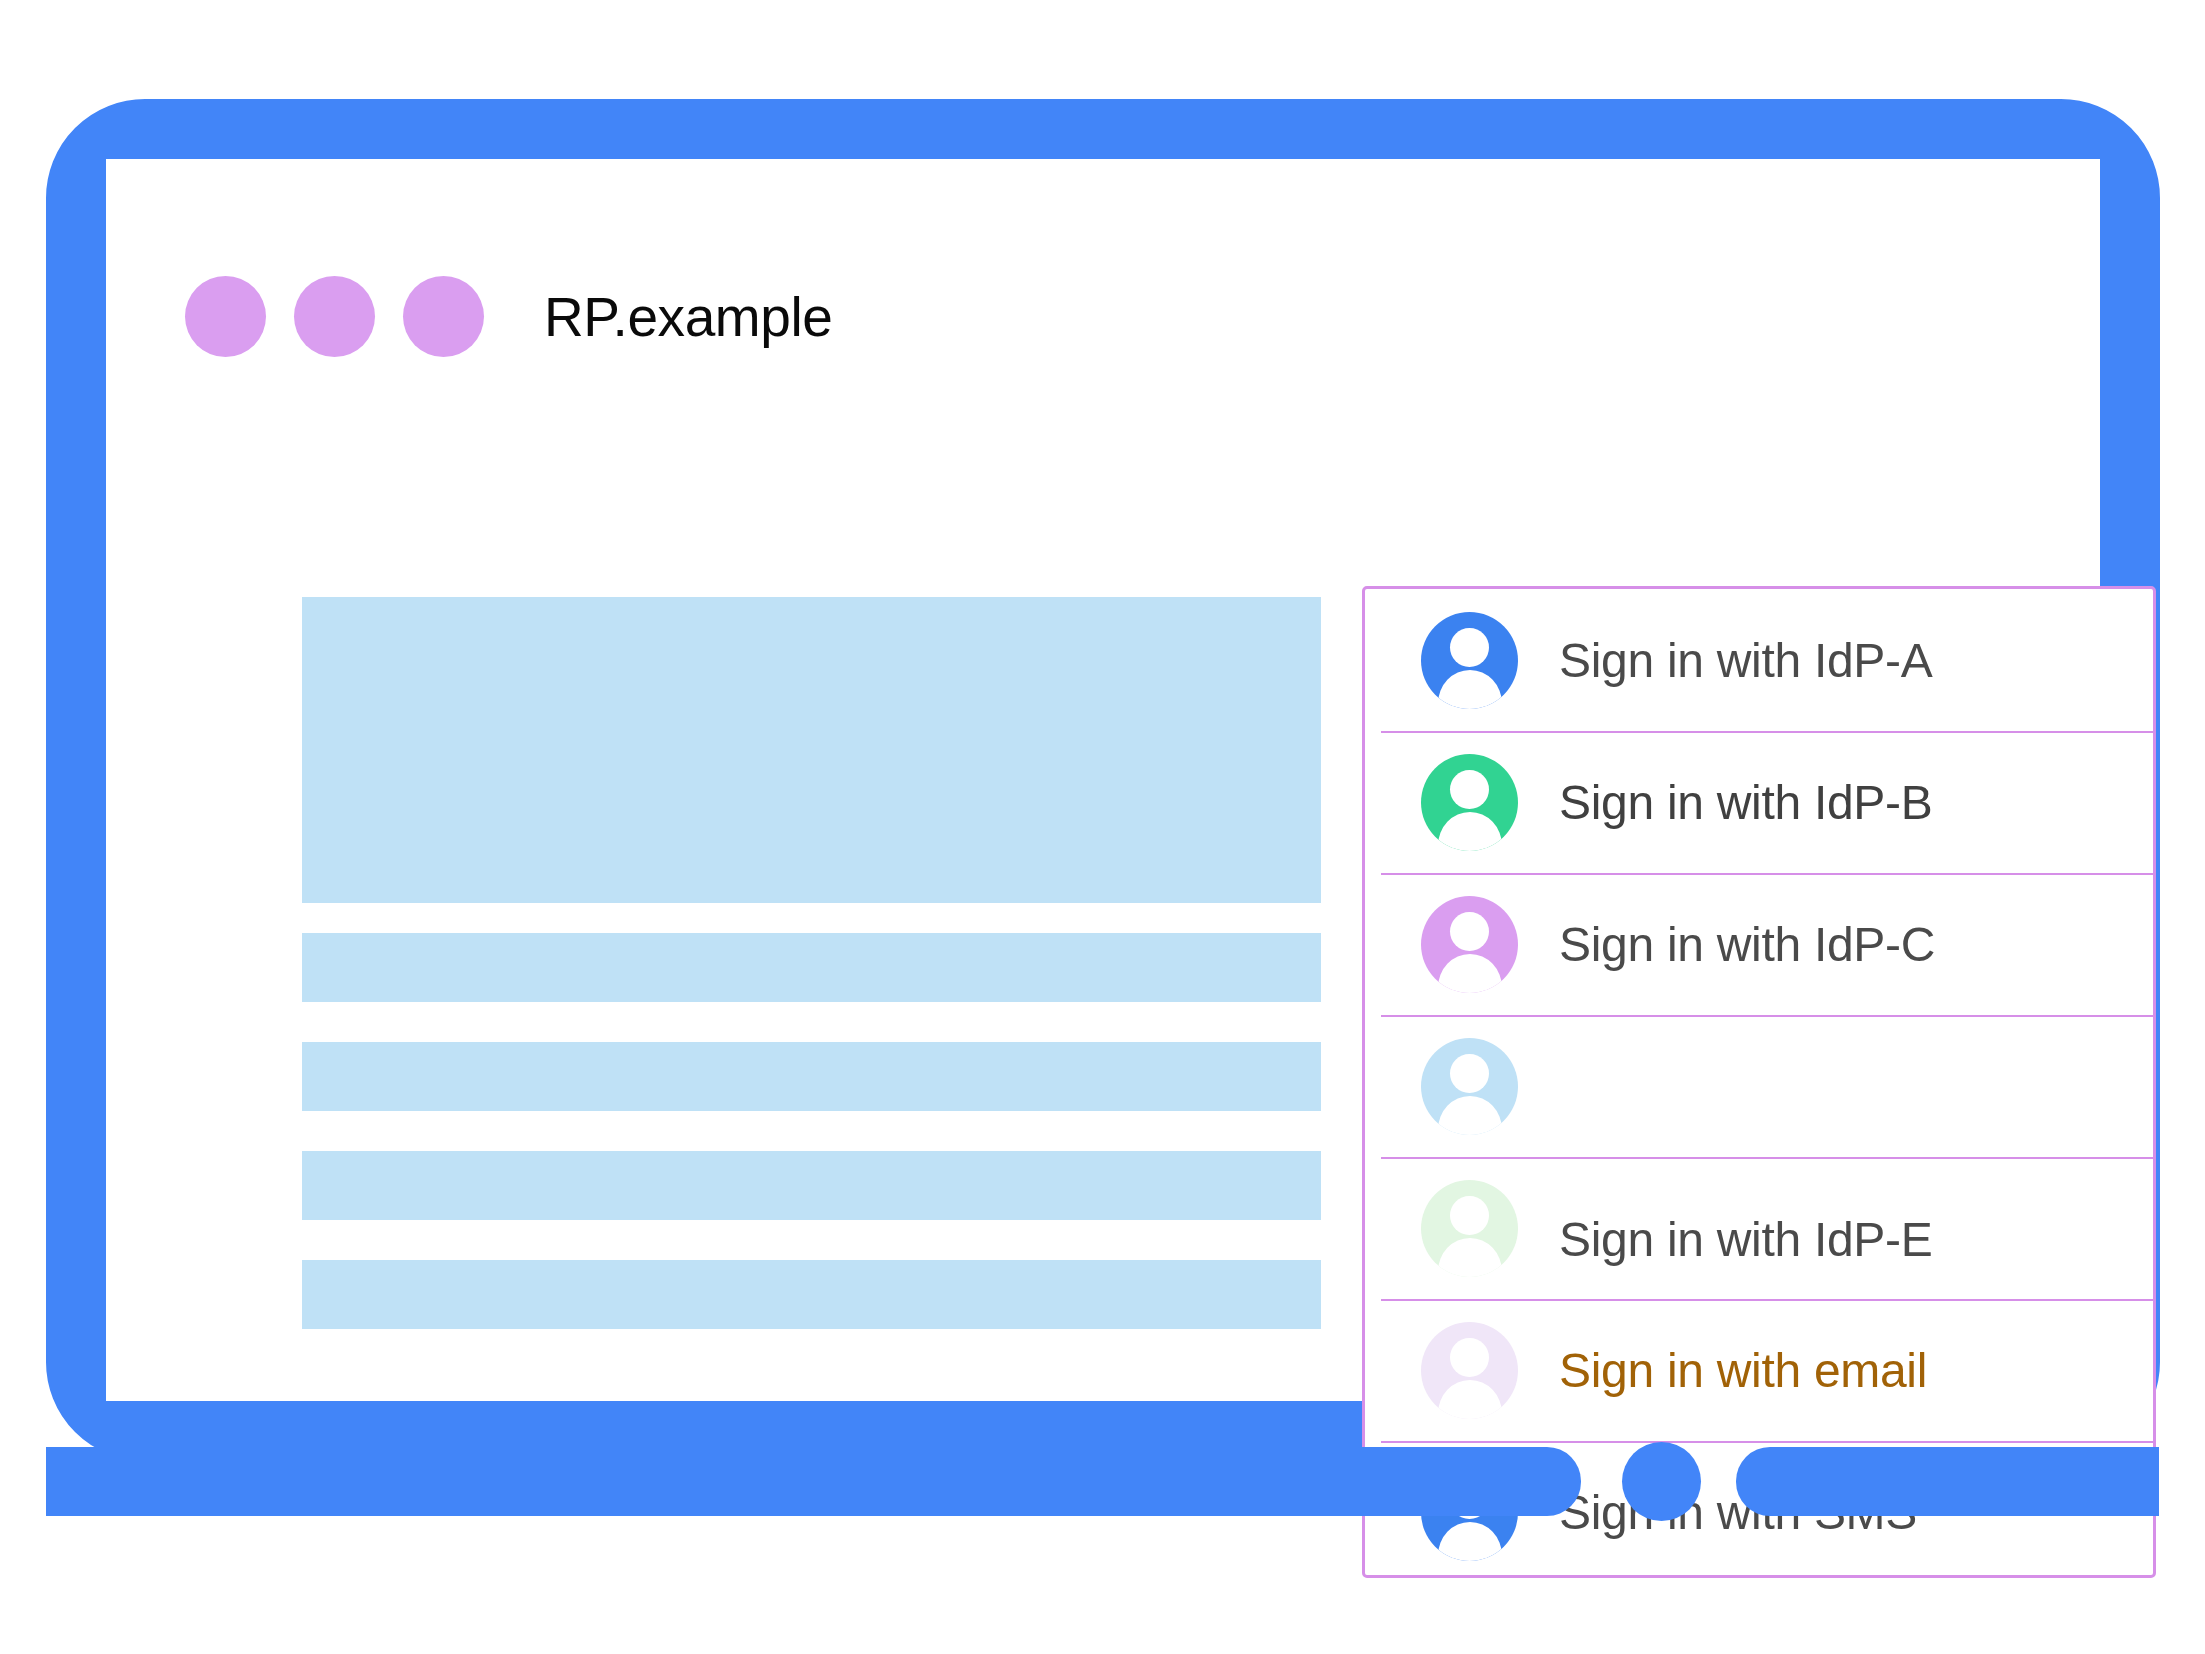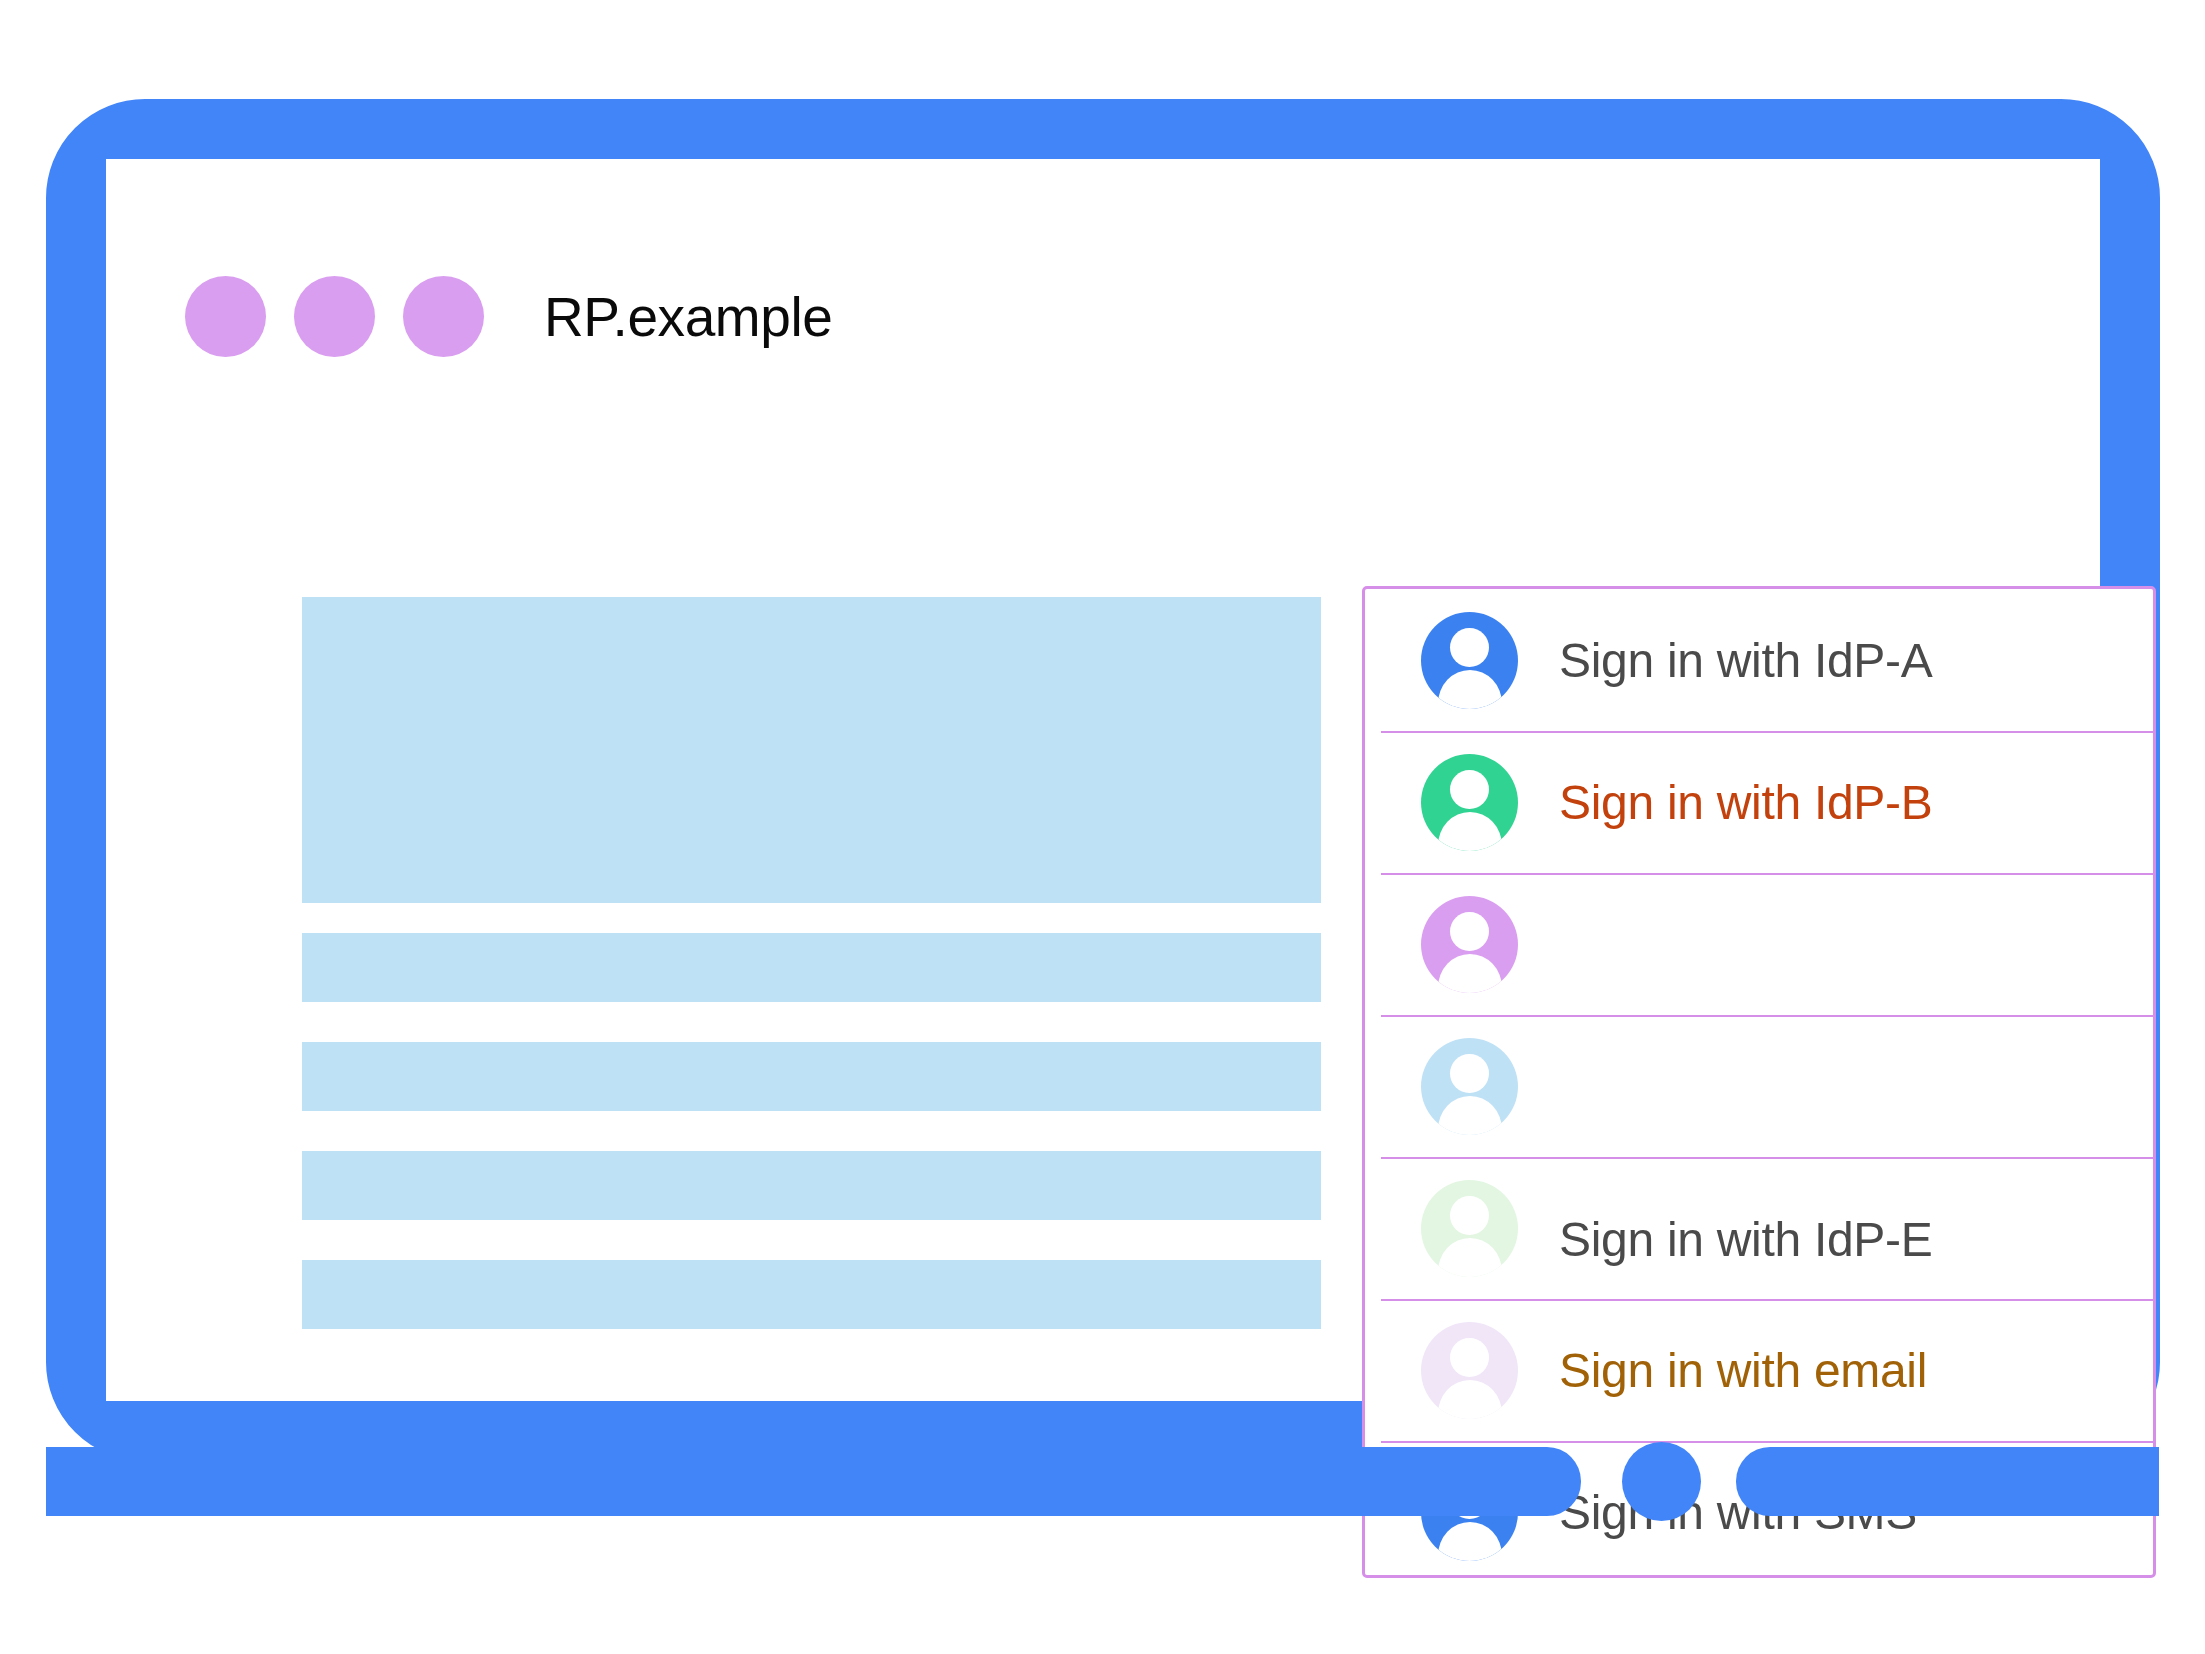--- a/index.html
+++ b/index.html
@@ -206,28 +206,29 @@
           <div class="body"></div>
       </div>
       <div class="signin-label" style="color: rgb(74, 74, 74);">Sign in with IdP-A</div>
     </div>
 
     <div class="signin-row" style="--divider: #D68FE8;">
       <div class="avatar" style="background: rgb(49, 211, 146);">
         <div class="head"></div>
           <div class="body"></div>
       </div>
-      <div class="signin-label" style="color: #c2410c;">Sign in with IdP-B</div>
+      <div class="signin-label" style="color: #404040;">Sign in with IdP-B</div>
     </div>
 
     <div class="signin-row" style="--divider: #D68FE8;">
       <div class="avatar" style="background: rgb(218, 158, 240);">
         <div class="head"></div>
           <div class="body"></div>
       </div>
+      <div class="signin-label" style="color: rgb(74, 74, 74);">Sign in with IdP-C</div>
     </div>
 
     <div class="signin-row" style="--divider: #D68FE8;">
       <div class="avatar" style="background: rgb(191, 225, 246);">
         <div class="head"></div>
           <div class="body"></div>
       </div>
     </div>
 
     <div class="signin-row" style="--divider: #D68FE8;">

